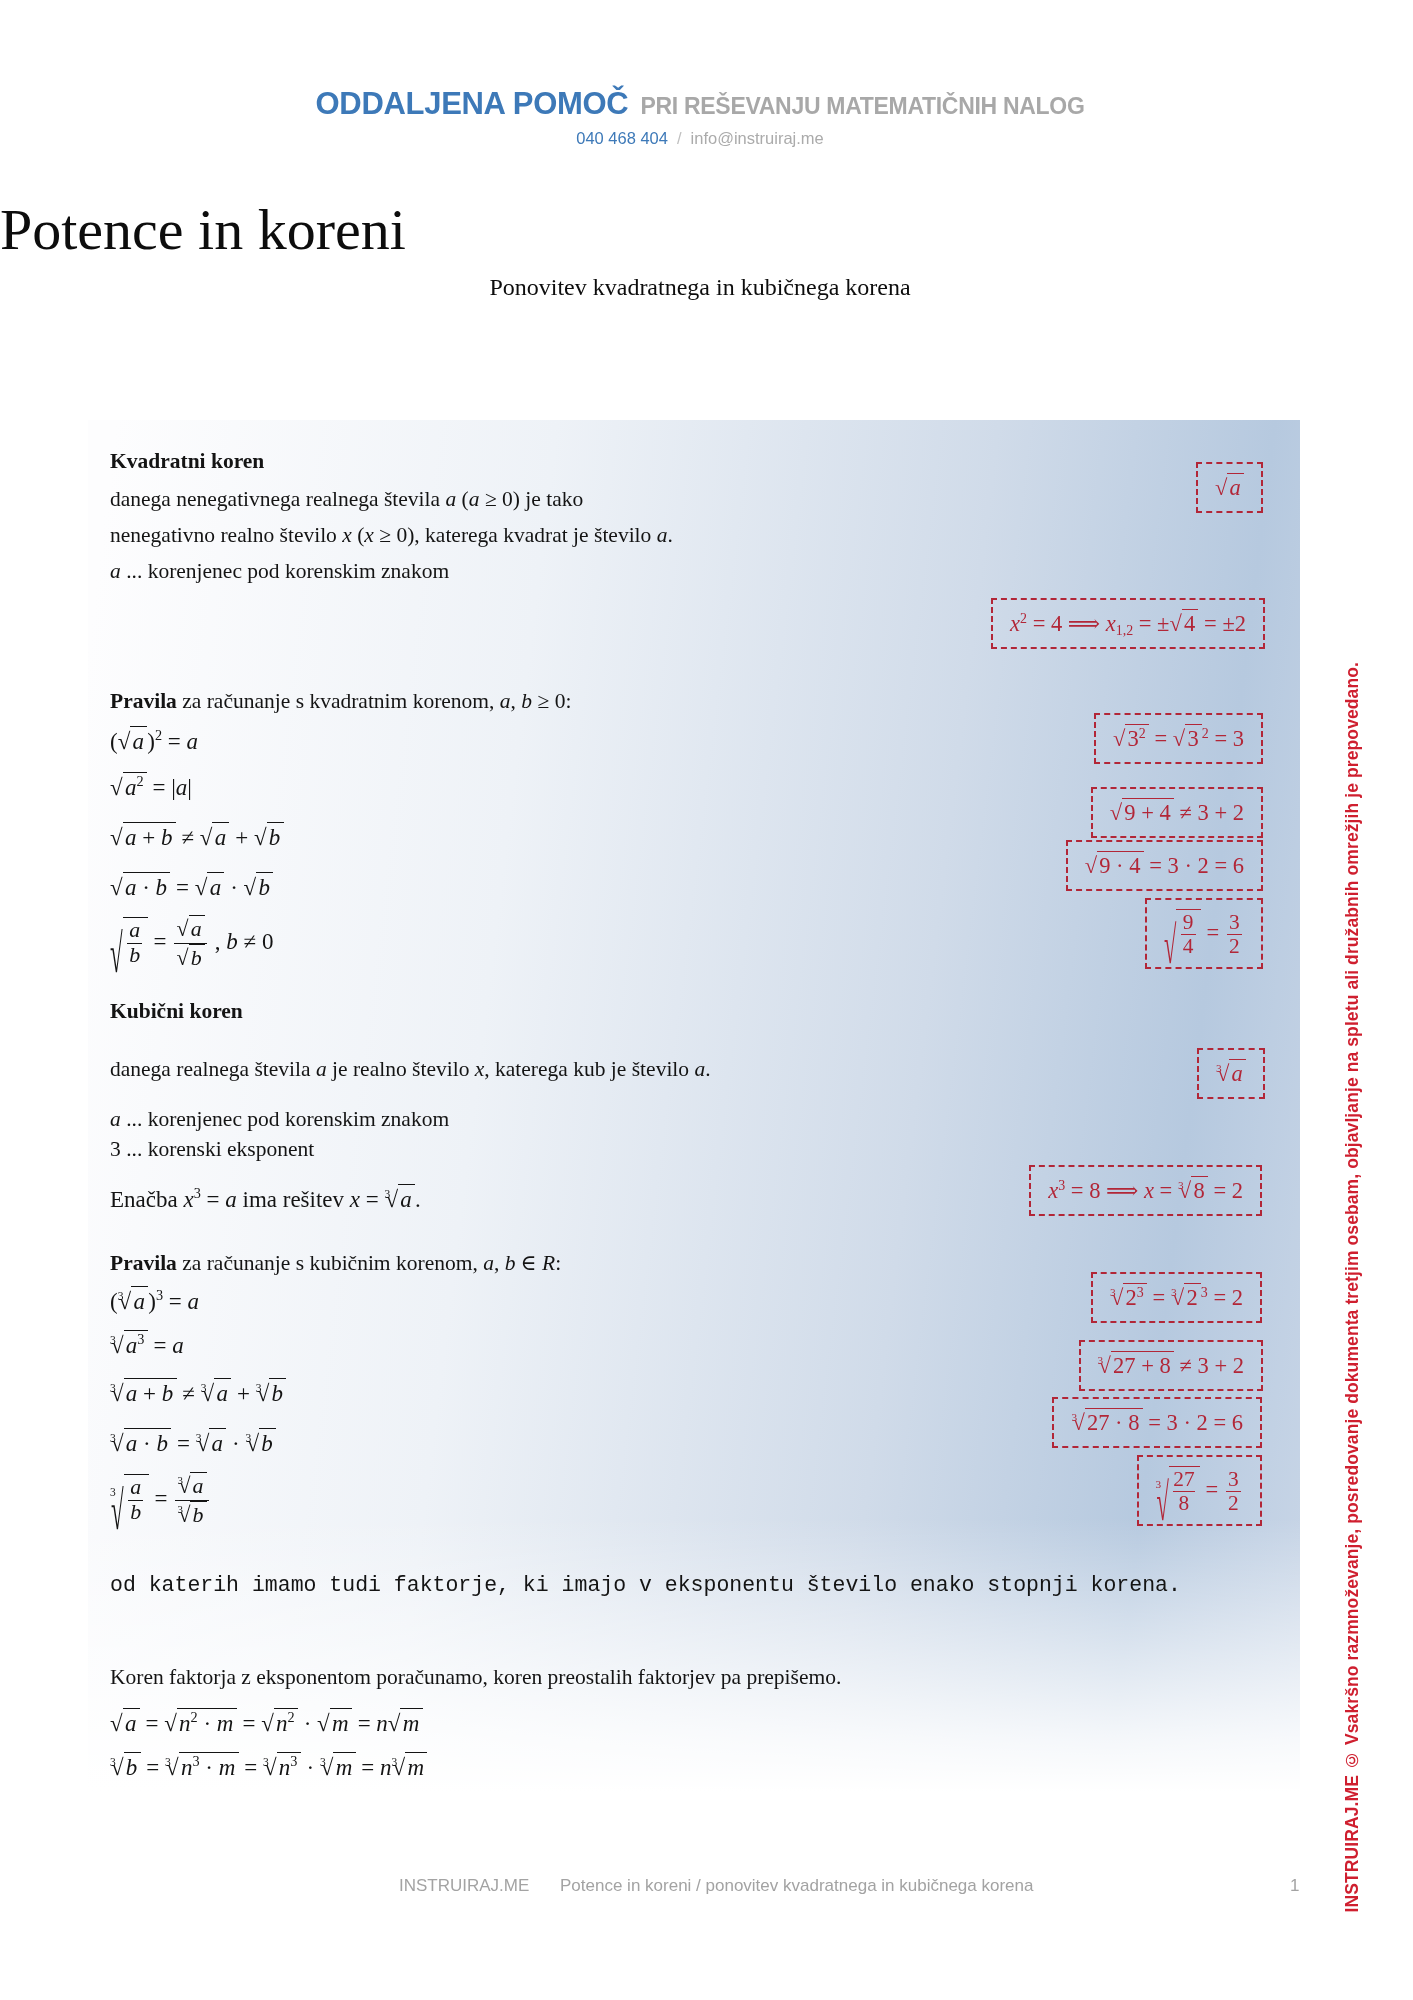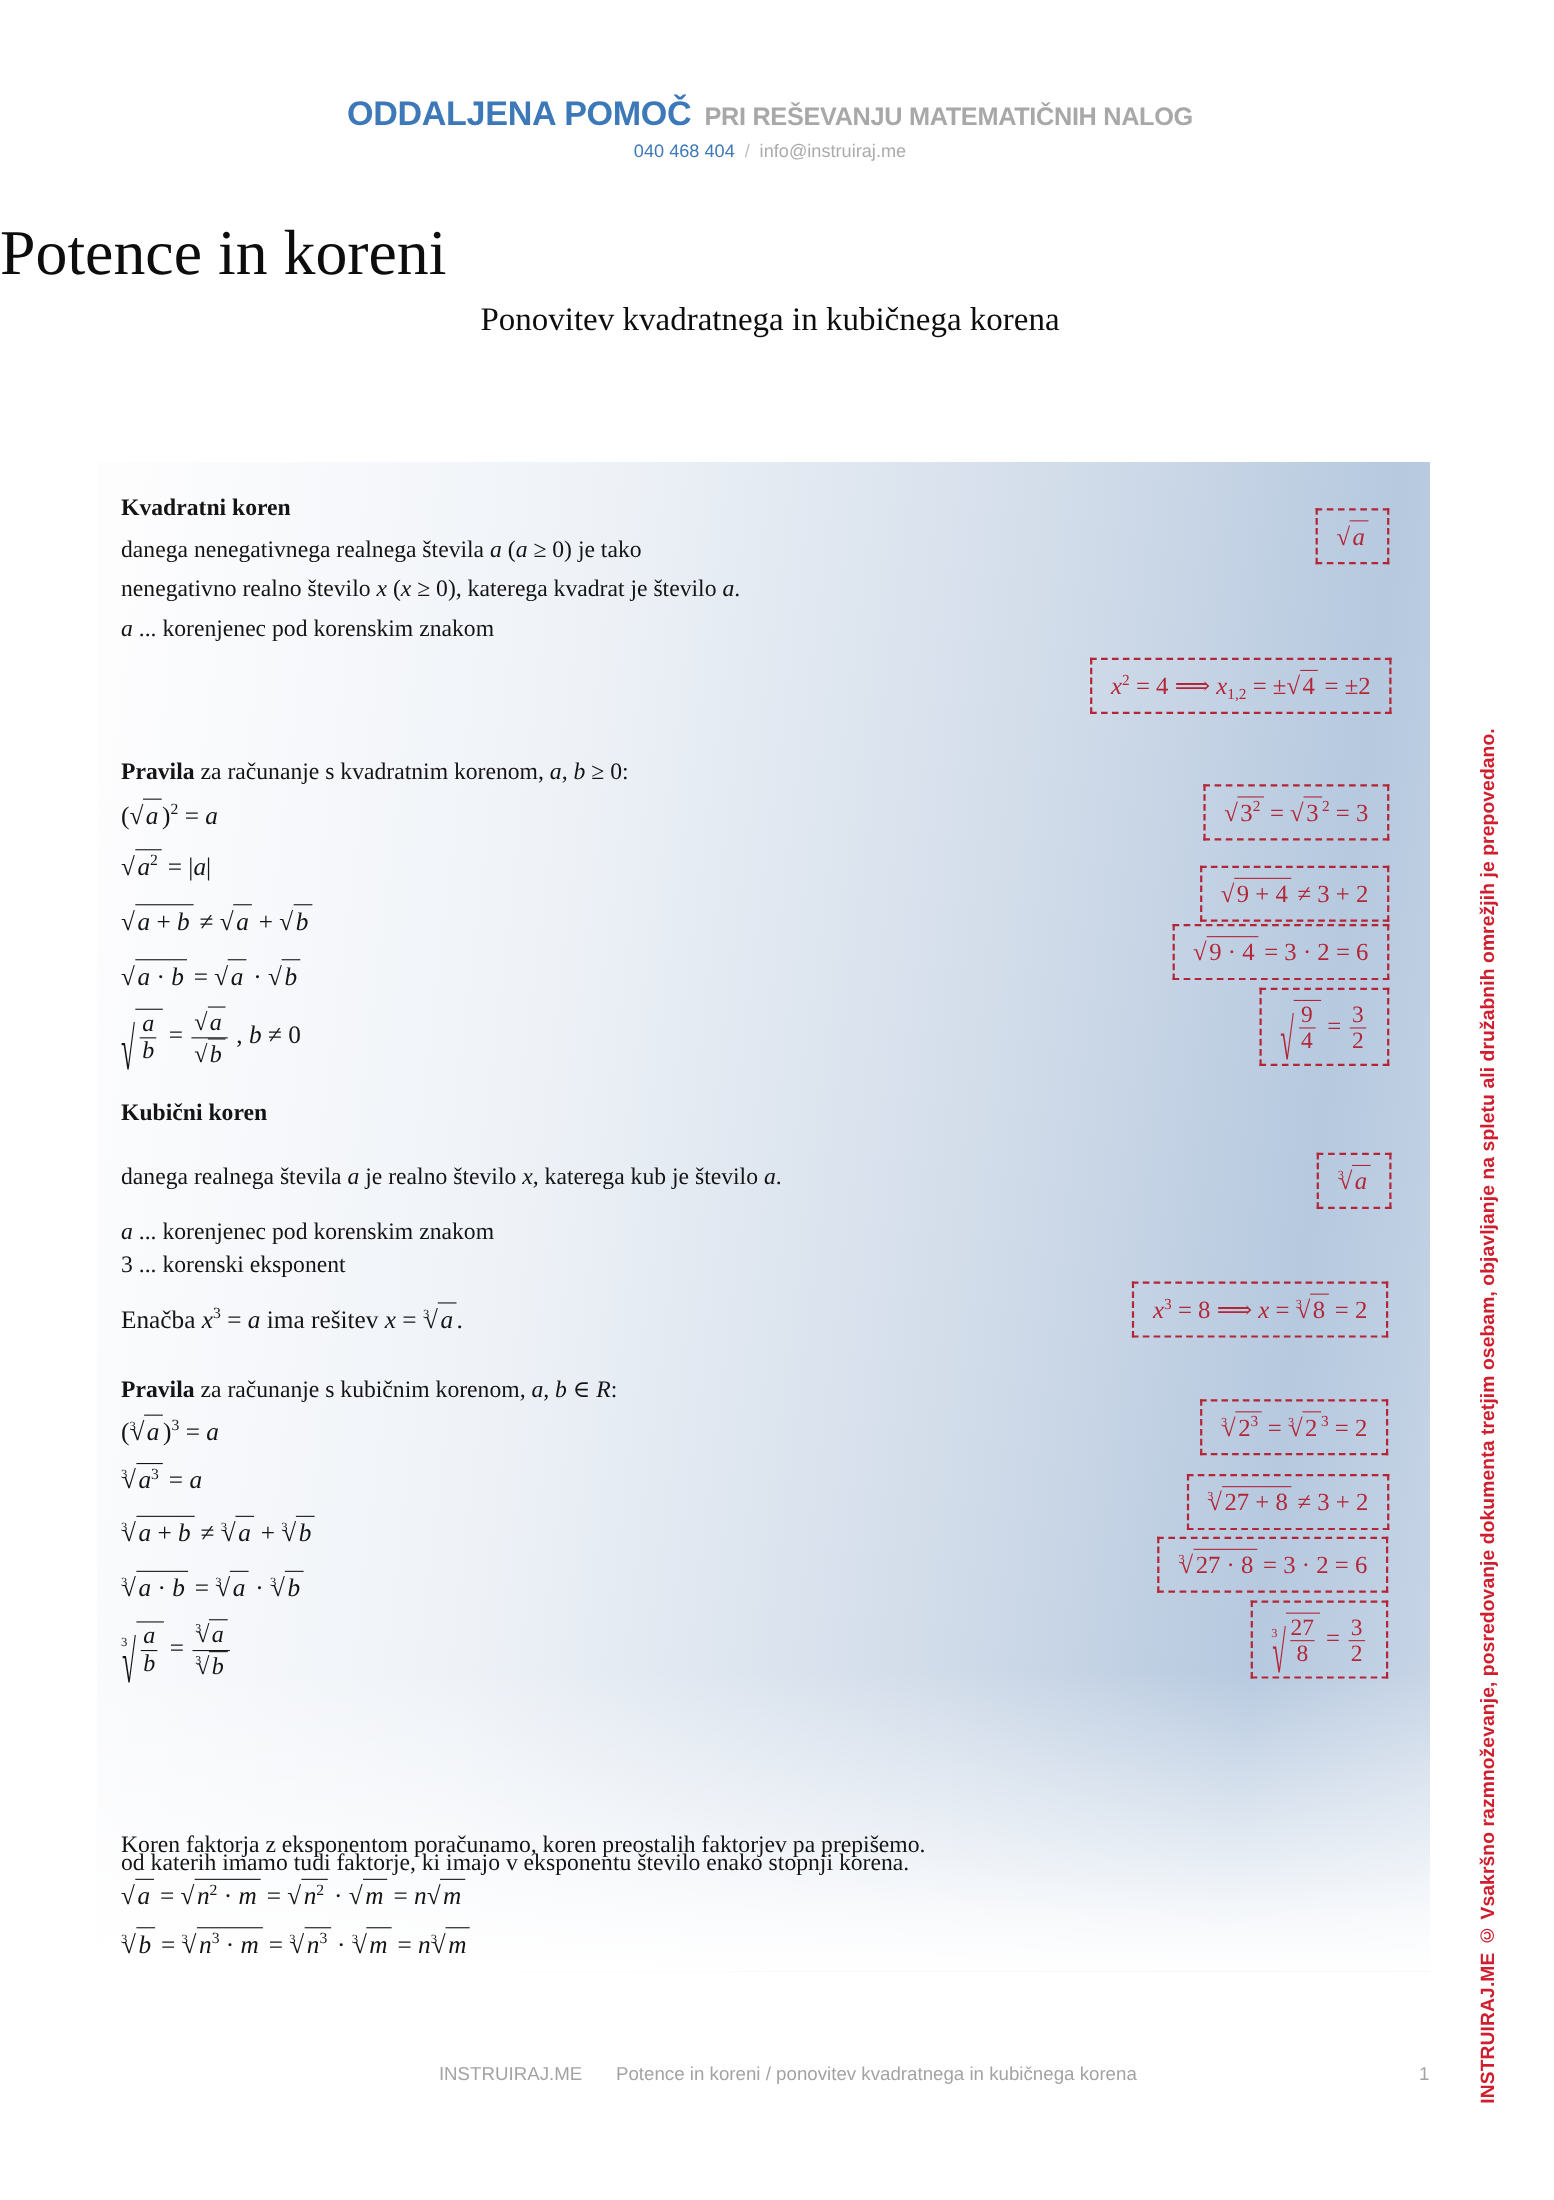--- a/index.html
+++ b/index.html
@@ -15,21 +15,21 @@
   .tagline{color:#a8a8a8;font-size:23px;margin-left:12px}
   .contact{margin-top:7px;font-size:16.5px;font-weight:500}
   .phone{color:var(--blue,#3d79b8)}
   .sep{color:#c0c0c0;margin:0 9px}
   .email{color:#ababab}
 
   
   .title{position:absolute;top:196px;left:0;width:1400px;text-align:left;
          font-size:58px;font-weight:normal;color:#0d0d0d}
   .subtitle{position:absolute;top:274px;left:0;width:1400px;text-align:center;
-            font-size:30px;color:#0d0d0d}
+            font-size:24px;color:#0d0d0d}
 
   
   .panel{position:absolute;left:88px;top:420px;width:1212px;height:1372px;
     background:
       linear-gradient(to bottom,rgba(255,255,255,0) 0%,rgba(255,255,255,0) 80%,rgba(255,255,255,.85) 96%,#ffffff 100%),
       linear-gradient(97deg,#fdfdfe 2%,#eef2f7 34%,#d0dbe9 66%,var(--panel,#b6c9df) 86%,#c9d6e7 100%);}
   #lines,#boxes{position:absolute;left:0;top:0;width:100%;height:100%}
 
   .line{position:absolute;left:22px;font-size:21.5px;white-space:nowrap;line-height:1.25}
   .line.f{font-size:23px}
@@ -106,21 +106,21 @@
       <div class="line f" style="top: 910px;"><span class="rt"><span class="ri">3</span><span class="rs">√</span><span class="rb"><i>a</i><sup>3</sup></span></span> = <i>a</i></div>
       <div class="line f" style="top: 958px;"><span class="rt"><span class="ri">3</span><span class="rs">√</span><span class="rb"><i>a</i> + <i>b</i></span></span> ≠ <span class="rt"><span class="ri">3</span><span class="rs">√</span><span class="rb"><i>a</i></span></span> + <span class="rt"><span class="ri">3</span><span class="rs">√</span><span class="rb"><i>b</i></span></span></div>
       <div class="line f" style="top: 1008px;"><span class="rt"><span class="ri">3</span><span class="rs">√</span><span class="rb"><i>a</i> · <i>b</i></span></span> = <span class="rt"><span class="ri">3</span><span class="rs">√</span><span class="rb"><i>a</i></span></span> · <span class="rt"><span class="ri">3</span><span class="rs">√</span><span class="rb"><i>b</i></span></span></div>
       <div class="line f" style="top: 1052px;"><span class="rt"><span class="ri">3</span><span class="rs tall">√</span><span class="rb"><span class="fr">
               <span class="fn"><i>a</i></span>
               <span class="fd"><i>b</i></span>
             </span></span></span> = <span class="fr">
           <span class="fn"><span class="rt"><span class="ri">3</span><span class="rs">√</span><span class="rb"><i>a</i></span></span></span>
           <span class="fd"><span class="rt"><span class="ri">3</span><span class="rs">√</span><span class="rb"><i>b</i></span></span></span>
         </span></div>
-      <div class="line" style="top: 1260px;">od katerih imamo tudi faktorje, ki imajo v eksponentu število enako stopnji korena.</div>
+      <div class="line" style="top: 1152px; font-family: Liberation Mono, monospace;">od katerih imamo tudi faktorje, ki imajo v eksponentu število enako stopnji korena.</div>
       <div class="line" style="top: 1244px; text-align: center;">Koren faktorja z eksponentom poračunamo, koren preostalih faktorjev pa prepišemo.</div>
       <div class="line f" style="top: 1288px;"><span class="rt"><span class="rs">√</span><span class="rb"><i>a</i></span></span> = <span class="rt"><span class="rs">√</span><span class="rb"><i>n</i><sup>2</sup> · <i>m</i></span></span> = <span class="rt"><span class="rs">√</span><span class="rb"><i>n</i><sup>2</sup></span></span> · <span class="rt"><span class="rs">√</span><span class="rb"><i>m</i></span></span> = <i>n</i><span class="rt"><span class="rs">√</span><span class="rb"><i>m</i></span></span></div>
       <div class="line f" style="top: 1332px;"><span class="rt"><span class="ri">3</span><span class="rs">√</span><span class="rb"><i>b</i></span></span> = <span class="rt"><span class="ri">3</span><span class="rs">√</span><span class="rb"><i>n</i><sup>3</sup> · <i>m</i></span></span> = <span class="rt"><span class="ri">3</span><span class="rs">√</span><span class="rb"><i>n</i><sup>3</sup></span></span> · <span class="rt"><span class="ri">3</span><span class="rs">√</span><span class="rb"><i>m</i></span></span> = <i>n</i><span class="rt"><span class="ri">3</span><span class="rs">√</span><span class="rb"><i>m</i></span></span></div>
     </div>
   <div id="boxes">
       <div class="rbox" style="top: 42px; right: 37px;"><span class="rt"><span class="rs">√</span><span class="rb"><i>a</i></span></span></div>
       <div class="rbox" style="top: 178px; right: 35px;"><i>x</i><sup>2</sup> = 4 ⟹ <i>x</i><sub>1,2</sub> = ±<span class="rt"><span class="rs">√</span><span class="rb">4</span></span> = ±2</div>
       <div class="rbox" style="top: 293px; right: 37px;"><span class="rt"><span class="rs">√</span><span class="rb">3<sup>2</sup></span></span> = <span class="rt"><span class="rs">√</span><span class="rb">3</span></span><sup>2</sup> = 3</div>
       <div class="rbox" style="top: 367px; right: 37px;"><span class="rt"><span class="rs">√</span><span class="rb">9 + 4</span></span> ≠ 3 + 2</div>
       <div class="rbox" style="top: 420px; right: 37px;"><span class="rt"><span class="rs">√</span><span class="rb">9 · 4</span></span> = 3 · 2 = 6</div>

